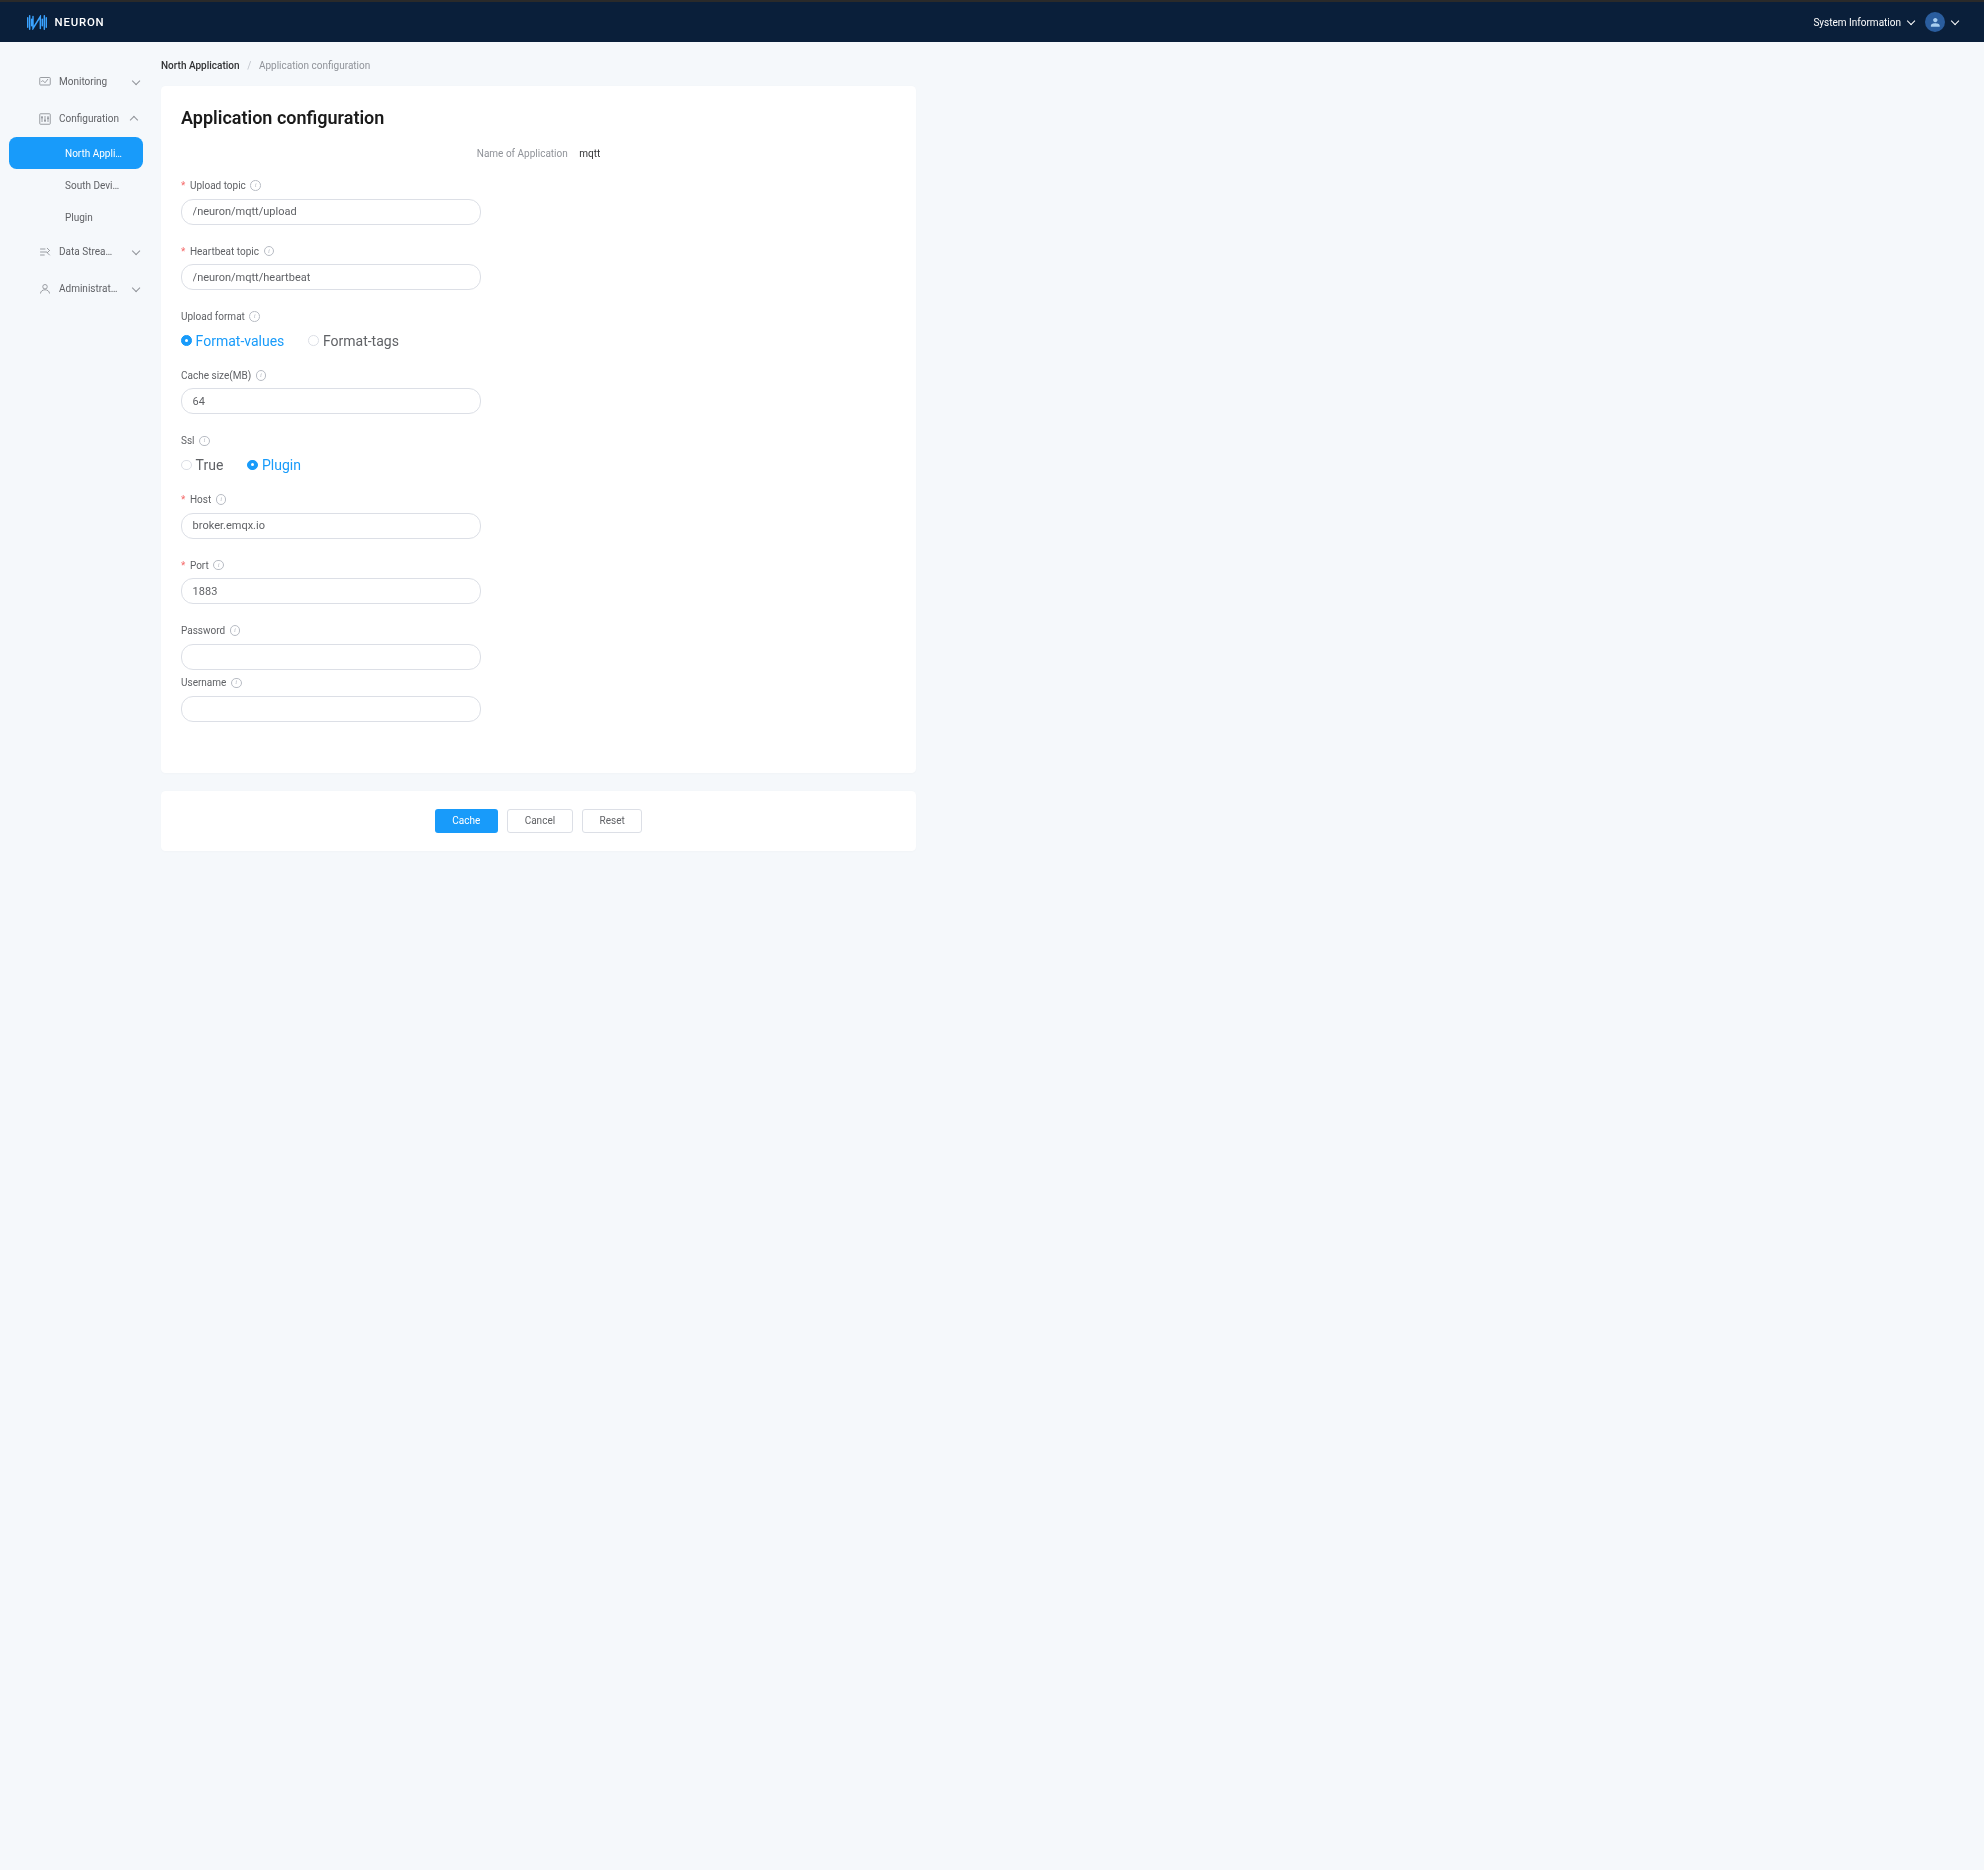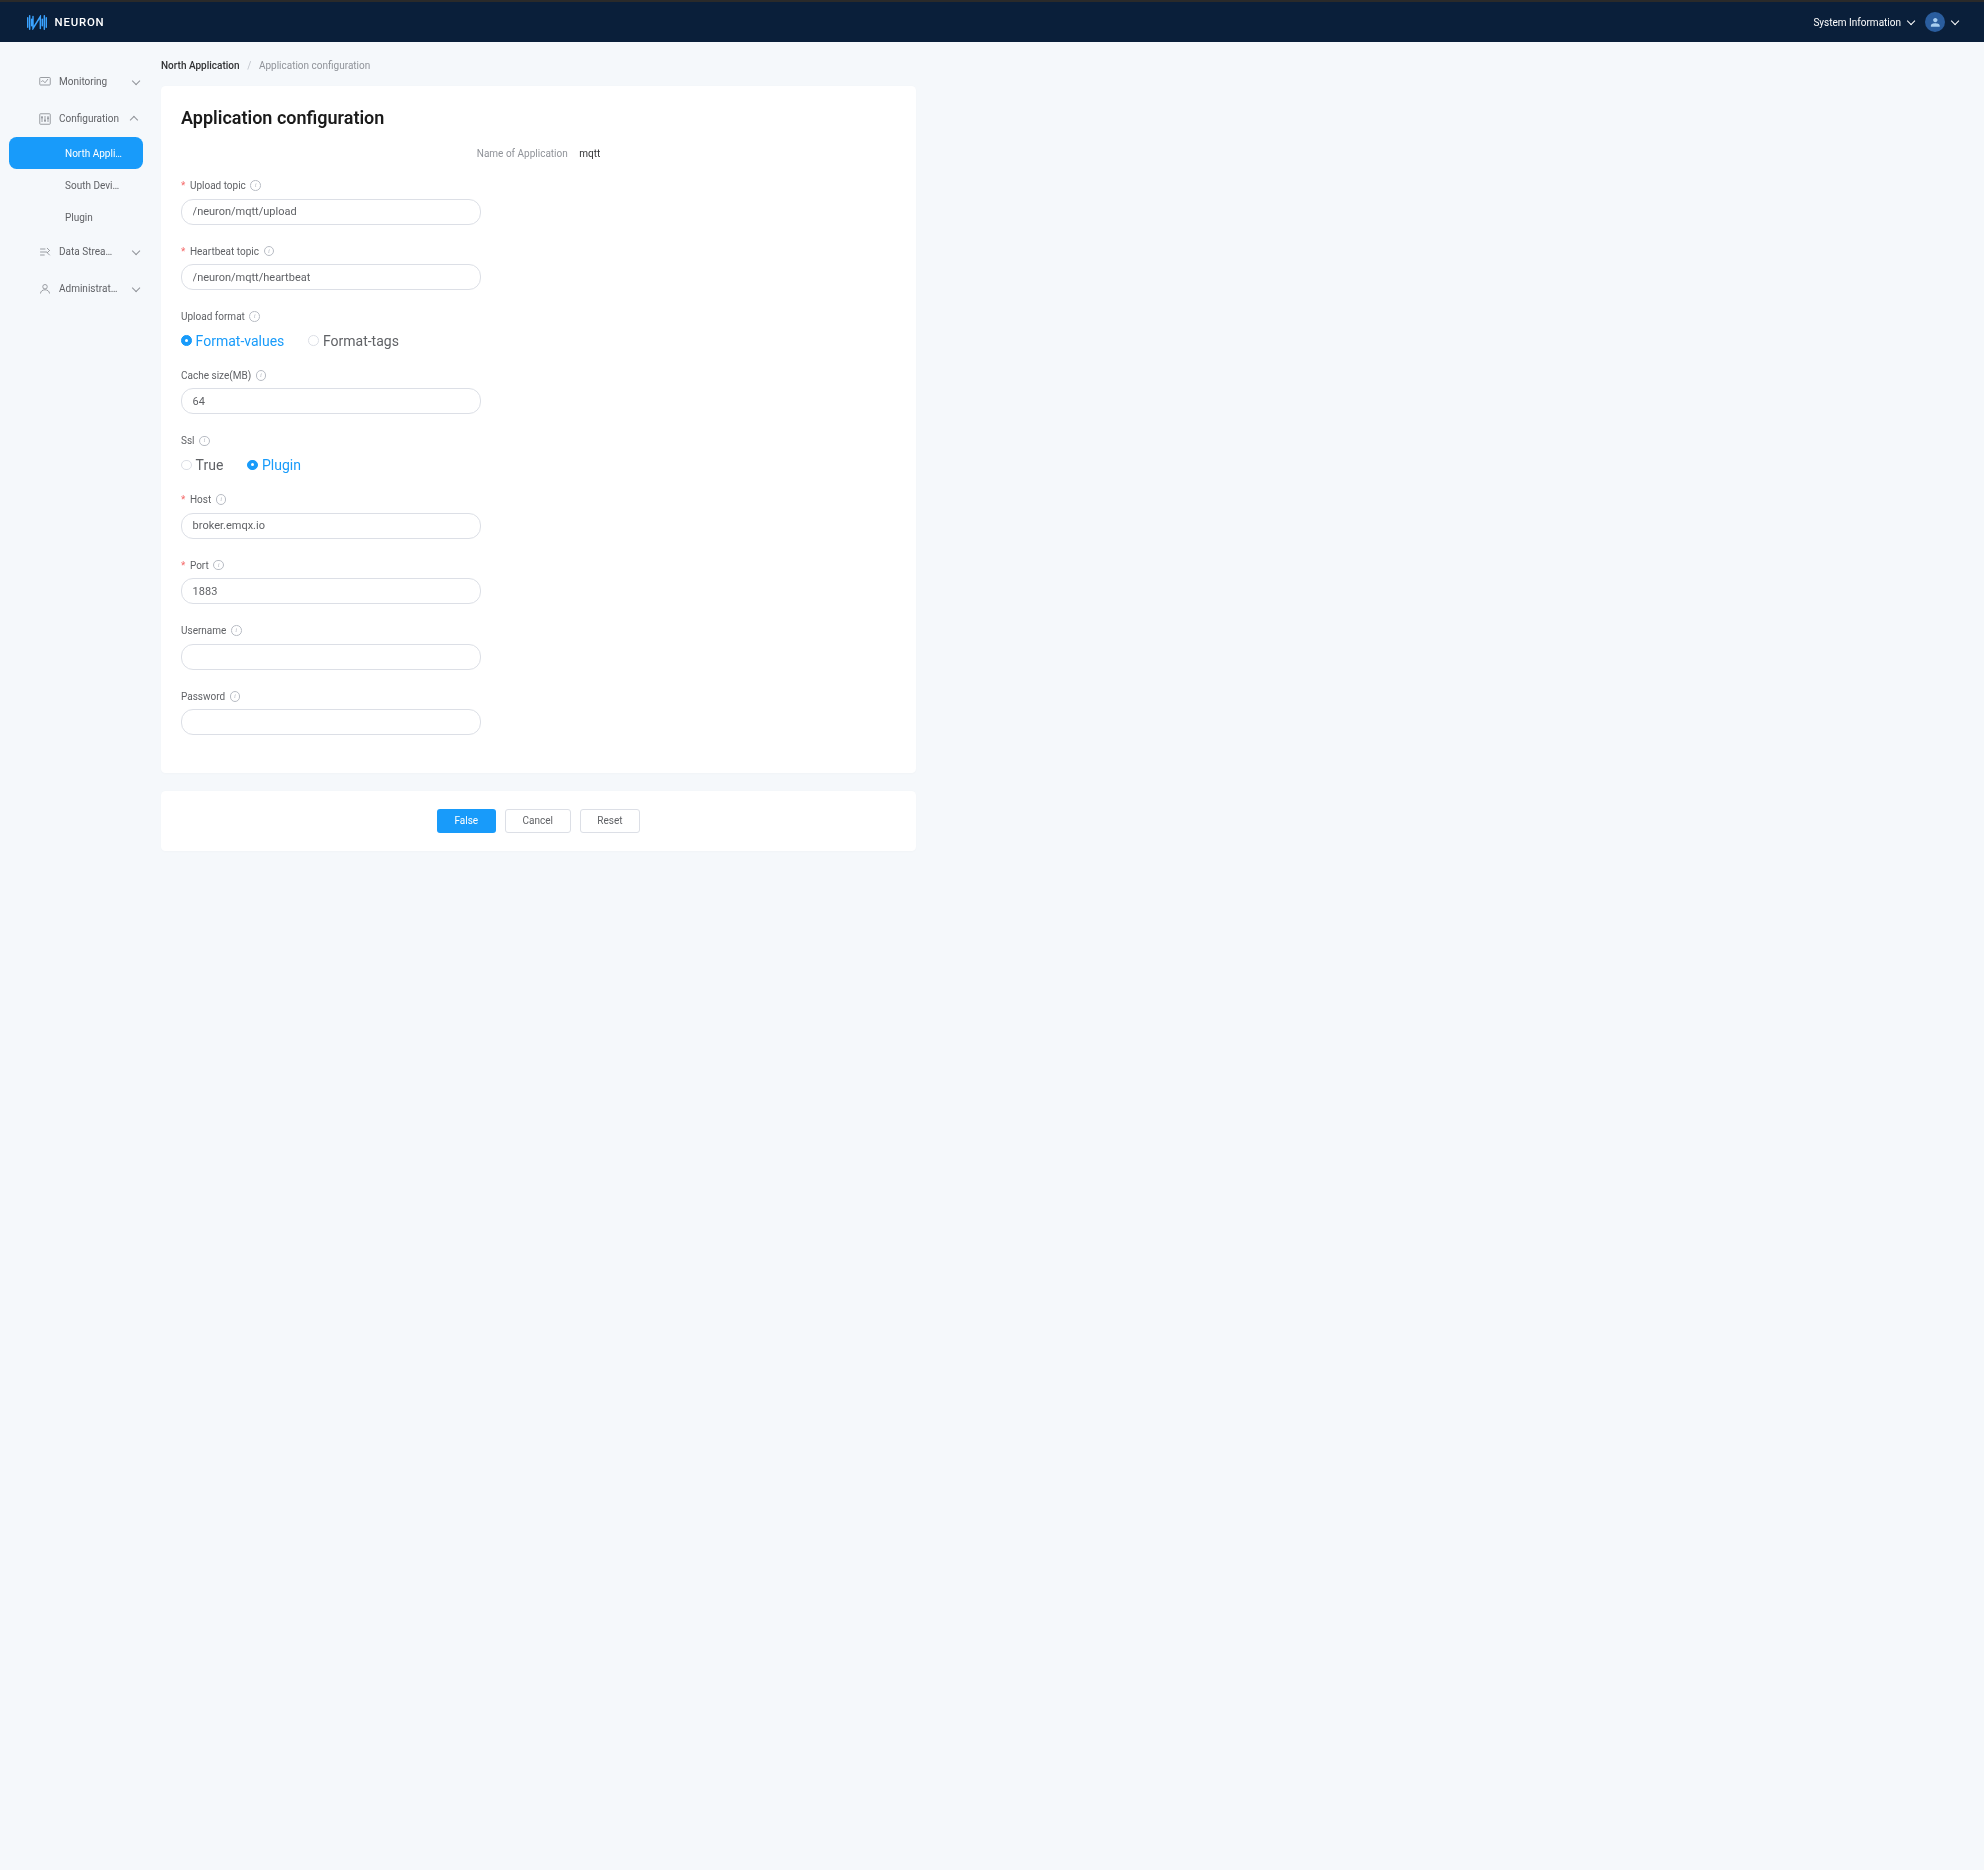--- a/index.html
+++ b/index.html
@@ -219,38 +219,38 @@
 
       <div class="form-field">
         <div class="field-label">
           <span class="req">*</span>
           <span>Port</span>
           <span class="info-icon">i</span>
         </div>
         <input class="text-input" value="1883" style="">
       </div>
 
+      <div class="form-field" style="margin-bottom:7.6px;">
+        <div class="field-label">
+          <span>Password</span>
+          <span class="info-icon">i</span>
+        </div>
+        <input class="text-input" type="password" value="" style="">
+      </div>
+
       <div class="form-field">
         <div class="field-label">
           <span>Username</span>
           <span class="info-icon">i</span>
         </div>
         <input class="text-input" value="" style="">
       </div>
-
-      <div class="form-field" style="margin-bottom:7.6px;">
-        <div class="field-label">
-          <span>Password</span>
-          <span class="info-icon">i</span>
-        </div>
-        <input class="text-input" type="password" value="" style="">
-      </div>
     </div>
 
     <div class="button-card">
-      <button class="btn btn-primary">False</button>
+      <button class="btn btn-primary">Cache</button>
       <button class="btn btn-default">Cancel</button>
       <button class="btn btn-default">Reset</button>
     </div>
   </div>
 
 </div>
 
 
 </body></html>

